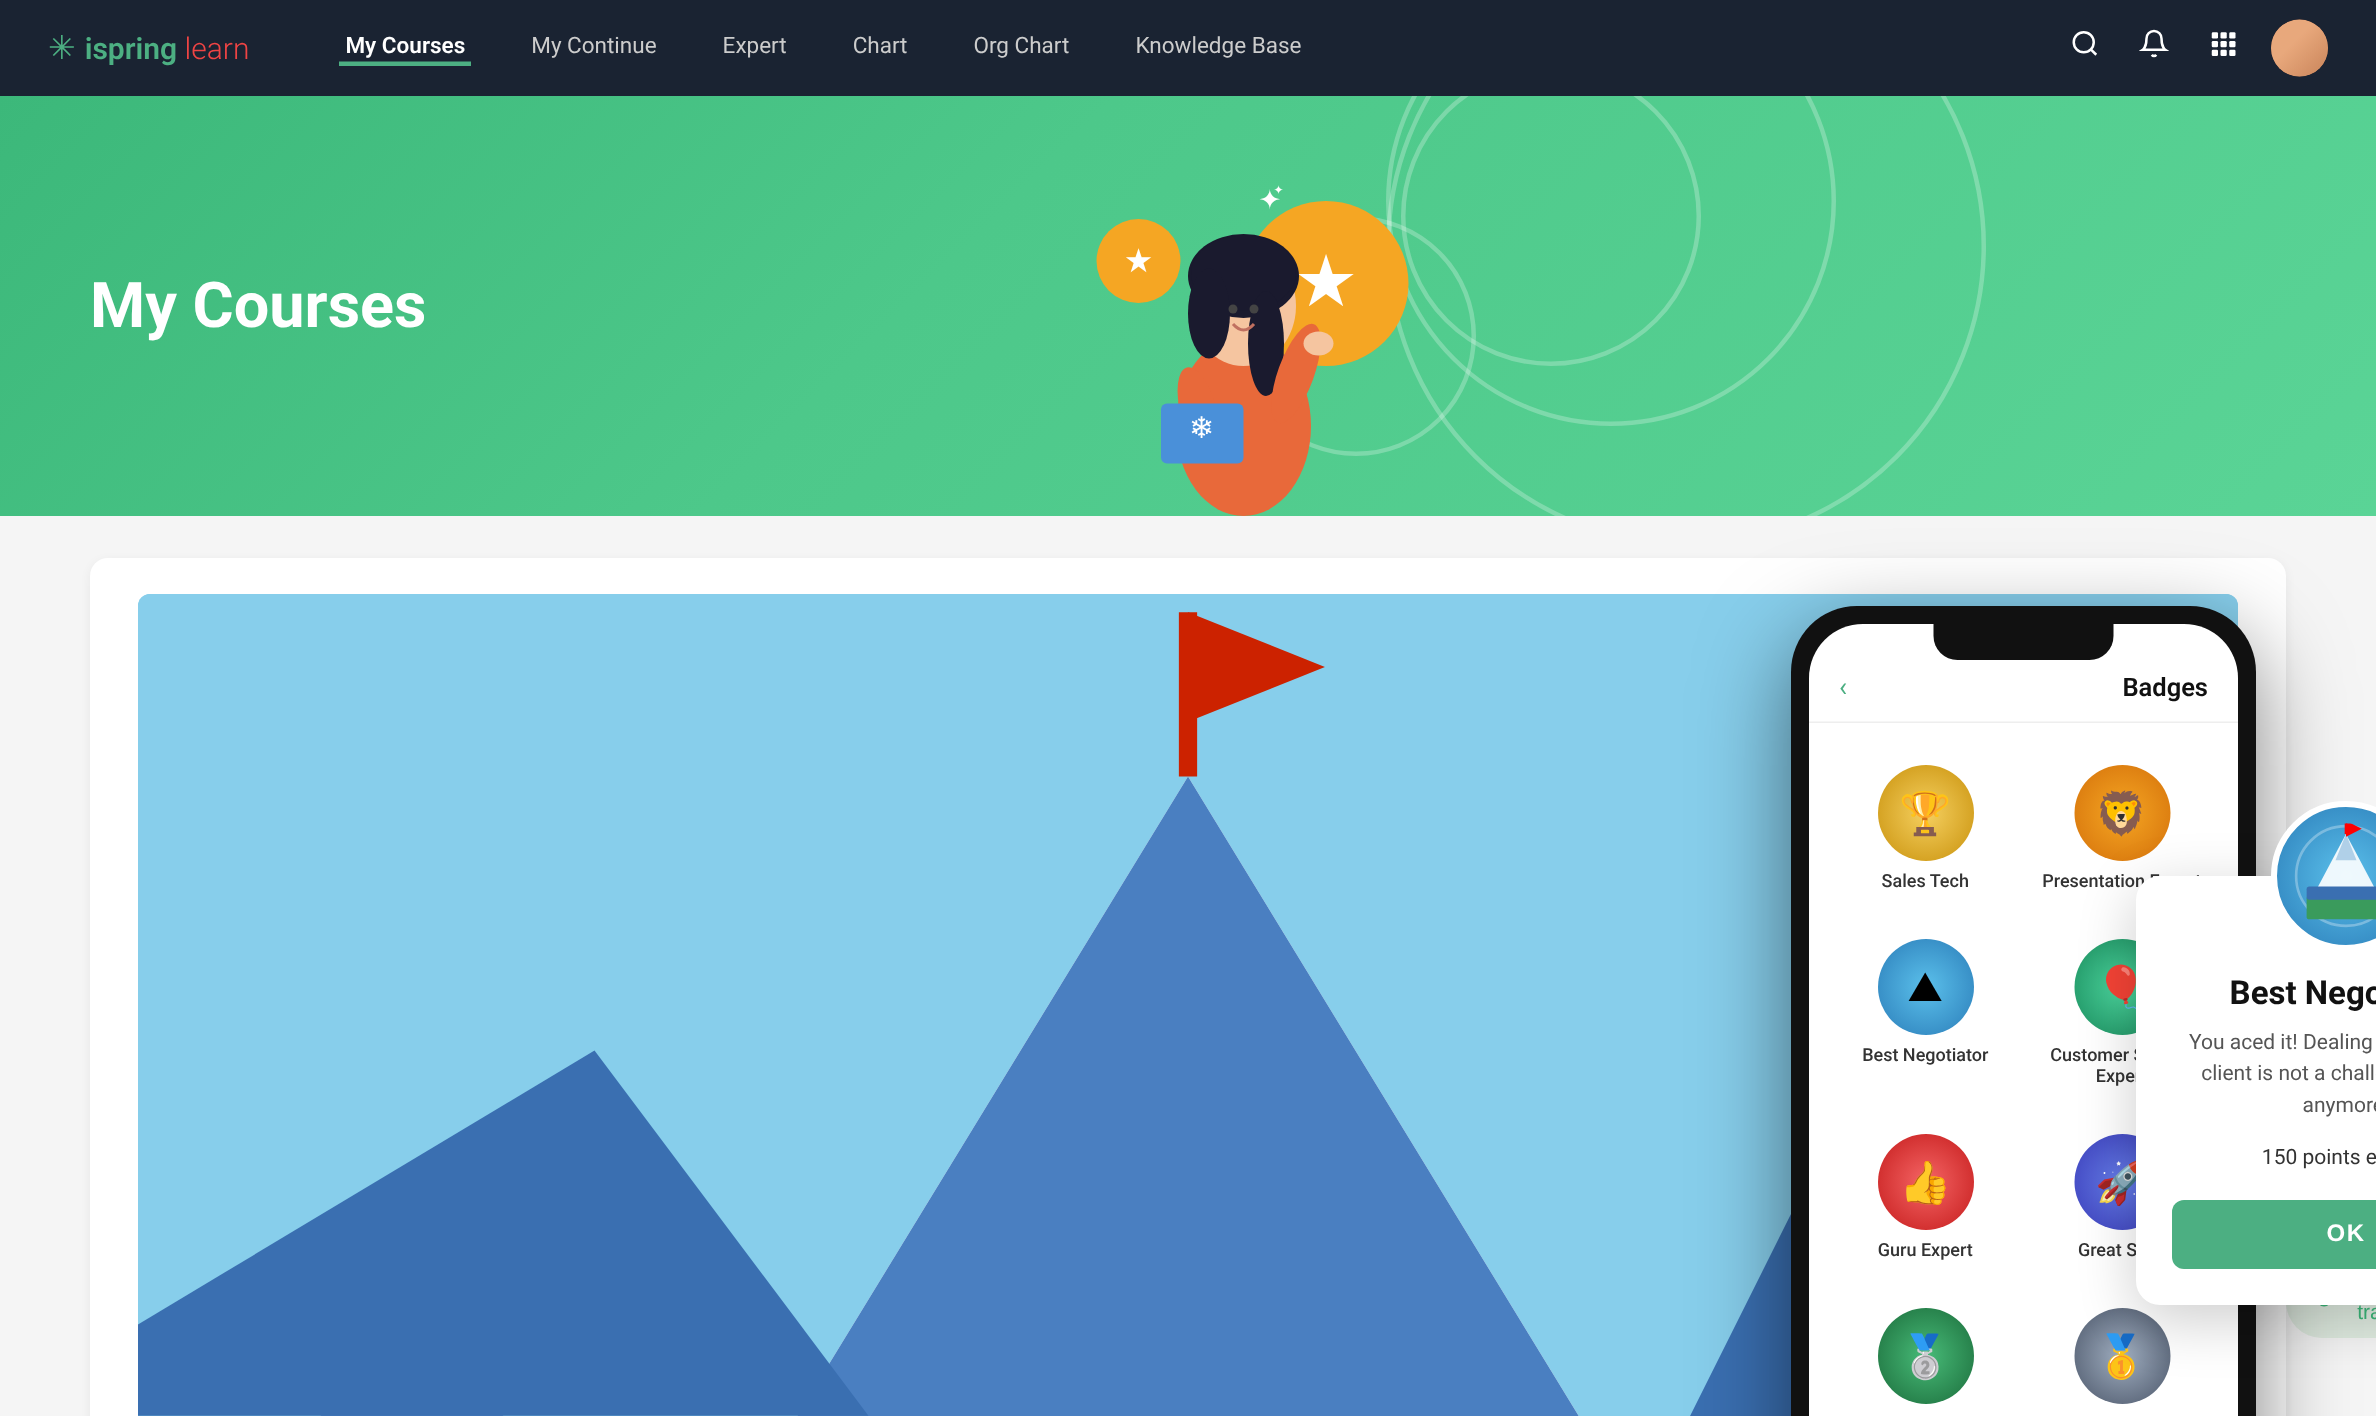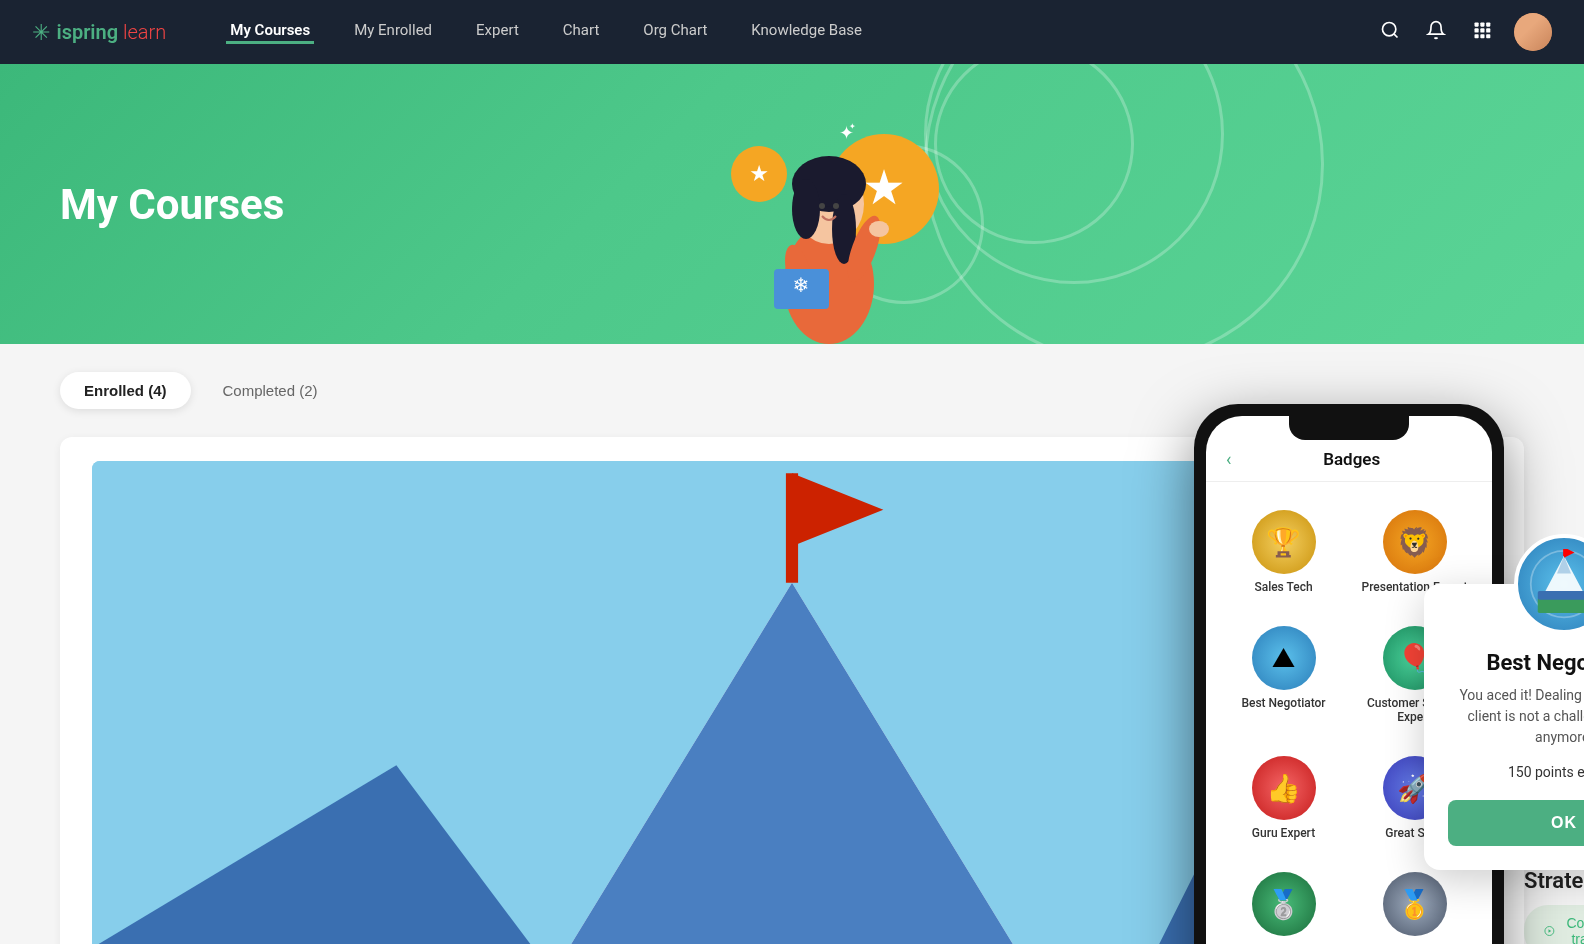--- a/index.html
+++ b/index.html
@@ -249,21 +249,21 @@
       border-bottom: 1px solid #eee;
       position: relative;
     }
     .phone-back {
       color: #4CAF82;
       font-size: 18px;
       cursor: pointer;
     }
     .phone-title {
       flex: 1;
-      text-align: center;
+      text-align: right;
       font-size: 17px;
       font-weight: 600;
       color: #111;
     }
     .badges-grid {
       display: grid;
       grid-template-columns: 1fr 1fr;
       gap: 8px;
       padding: 16px;
       overflow-y: auto;
@@ -379,21 +379,21 @@
 <nav class="navbar">
   <div class="logo">
     <span class="logo-icon">✳</span>
     <span class="logo-text">
       <span>ispring</span>
       <span style="color:#ef4444;font-weight:300;">learn</span>
     </span>
   </div>
   <div class="nav-links">
     <a class="nav-link active">My Courses</a>
-    <a class="nav-link">My Enrolled</a>
+    <a class="nav-link">My Continue</a>
     <a class="nav-link">Expert</a>
     <a class="nav-link">Chart</a>
     <a class="nav-link">Org Chart</a>
     <a class="nav-link">Knowledge Base</a>
   </div>
   <div class="nav-actions">
     <button class="nav-icon-btn">
       <svg width="20" height="20" viewBox="0 0 24 24" fill="none" stroke="white" stroke-width="2">
         <circle cx="11" cy="11" r="8"></circle>
           <path d="m21 21-4.35-4.35"></path>
@@ -468,24 +468,20 @@
 
       <ellipse cx="220" cy="165" rx="12" ry="35" fill="#e8693a" transform="rotate(20,220,165)"></ellipse>
 
       <ellipse cx="235" cy="145" rx="10" ry="8" fill="#f5c5a0"></ellipse>
     </svg>
   </div>
 </section>
 
 <main class="content-area" style="position:relative;">
 
-  <div class="tabs">
-    <button class="tab active">Enrolled (4)</button>
-    <button class="tab">Completed (2)</button>
-  </div>
 
   <div class="course-card">
     <div class="course-thumb thumb-mountain">
       <svg viewBox="0 0 230 140" width="230" height="140" class="mountain-svg">
         <rect width="230" height="140" fill="#87ceeb"></rect>
         <polygon points="115,20 60,110 170,110" fill="white"></polygon>
         <polygon points="115,20 100,50 130,50" fill="#ddd"></polygon>
         <polygon points="60,110 115,20 170,110 200,80 230,110 0,110 30,80" fill="#4a7fc1"></polygon>
         <polygon points="0,80 50,50 80,90 0,90" fill="#3a6fb1"></polygon>
         <polygon points="200,80 230,110 160,110 185,60" fill="#3a6fb1"></polygon>

